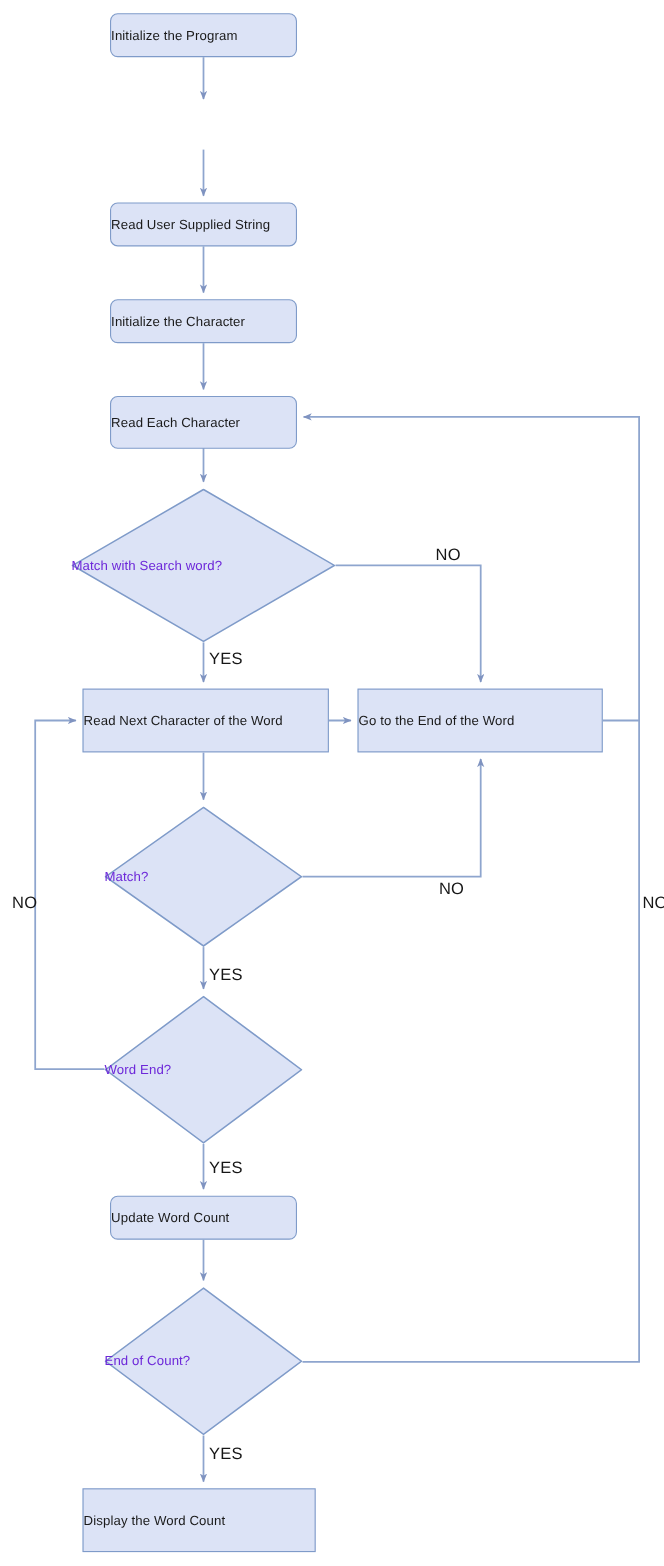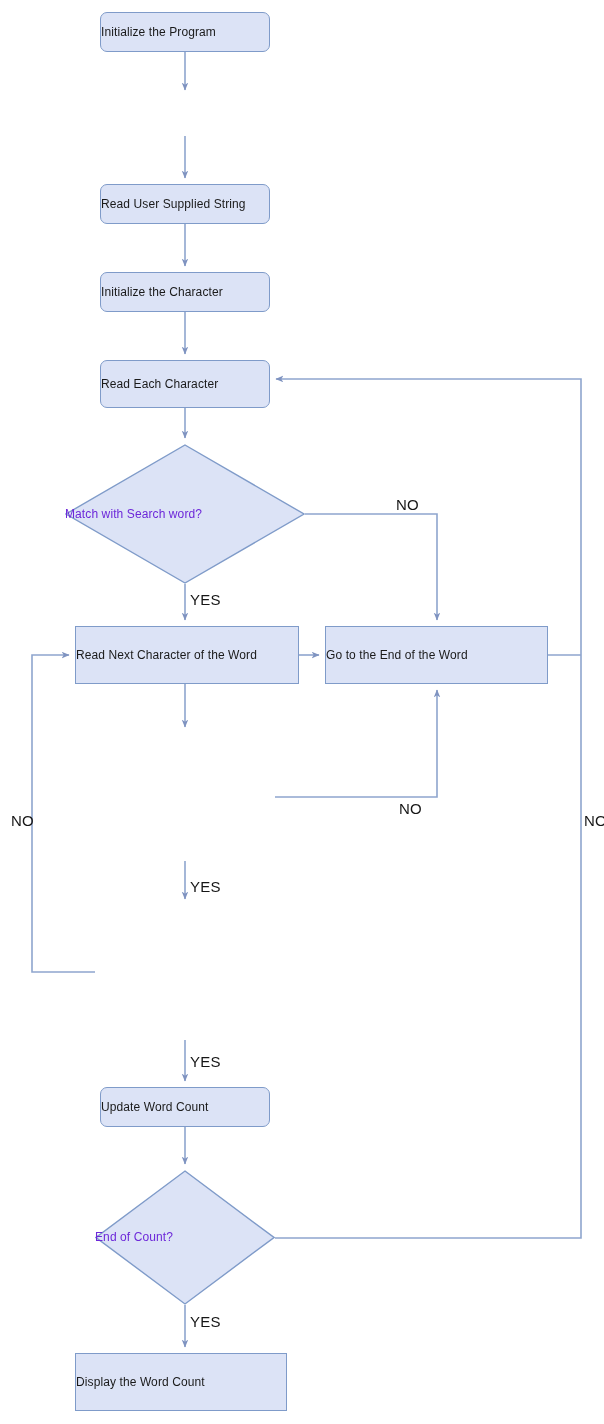--- a/index.html
+++ b/index.html
@@ -148,21 +148,33 @@
   </div>
 
   <div class="node node-proc-sq" style="left:75px; top:626px; width:224px; height:58px;">
     <span>Read Next Character of the Word</span>
   </div>
 
   <div class="node node-proc-sq" style="left:325px; top:626px; width:223px; height:58px;">
     <span>Go to the End of the Word</span>
   </div>
 
-
+  <div class="node node-dec" style="left:95px; top:733px; width:180px; height:128px;">
+    <svg class="dec-shape" viewBox="0 0 180 128" preserveAspectRatio="none">
+      <polygon points="90,1 179,64 90,127 1,64" fill="#dce3f6" stroke="#7f9bc9" stroke-width="1.4"></polygon>
+    </svg>
+    <span class="dec-label">Match?</span>
+  </div>
+
+  <div class="node node-dec" style="left:95px; top:905px; width:180px; height:135px;">
+    <svg class="dec-shape" viewBox="0 0 180 135" preserveAspectRatio="none">
+      <polygon points="90,1 179,67.5 90,134 1,67.5" fill="#dce3f6" stroke="#7f9bc9" stroke-width="1.4"></polygon>
+    </svg>
+    <span class="dec-label">Word End?</span>
+  </div>
 
   <div class="node node-proc" style="left:100px; top:1087px; width:170px; height:40px;">
     <span>Update Word Count</span>
   </div>
 
   <div class="node node-dec" style="left:95px; top:1170px; width:180px; height:135px;">
     <svg class="dec-shape" viewBox="0 0 180 135" preserveAspectRatio="none">
       <polygon points="90,1 179,67.5 90,134 1,67.5" fill="#dce3f6" stroke="#7f9bc9" stroke-width="1.4"></polygon>
     </svg>
     <span class="dec-label">End of Count?</span>

